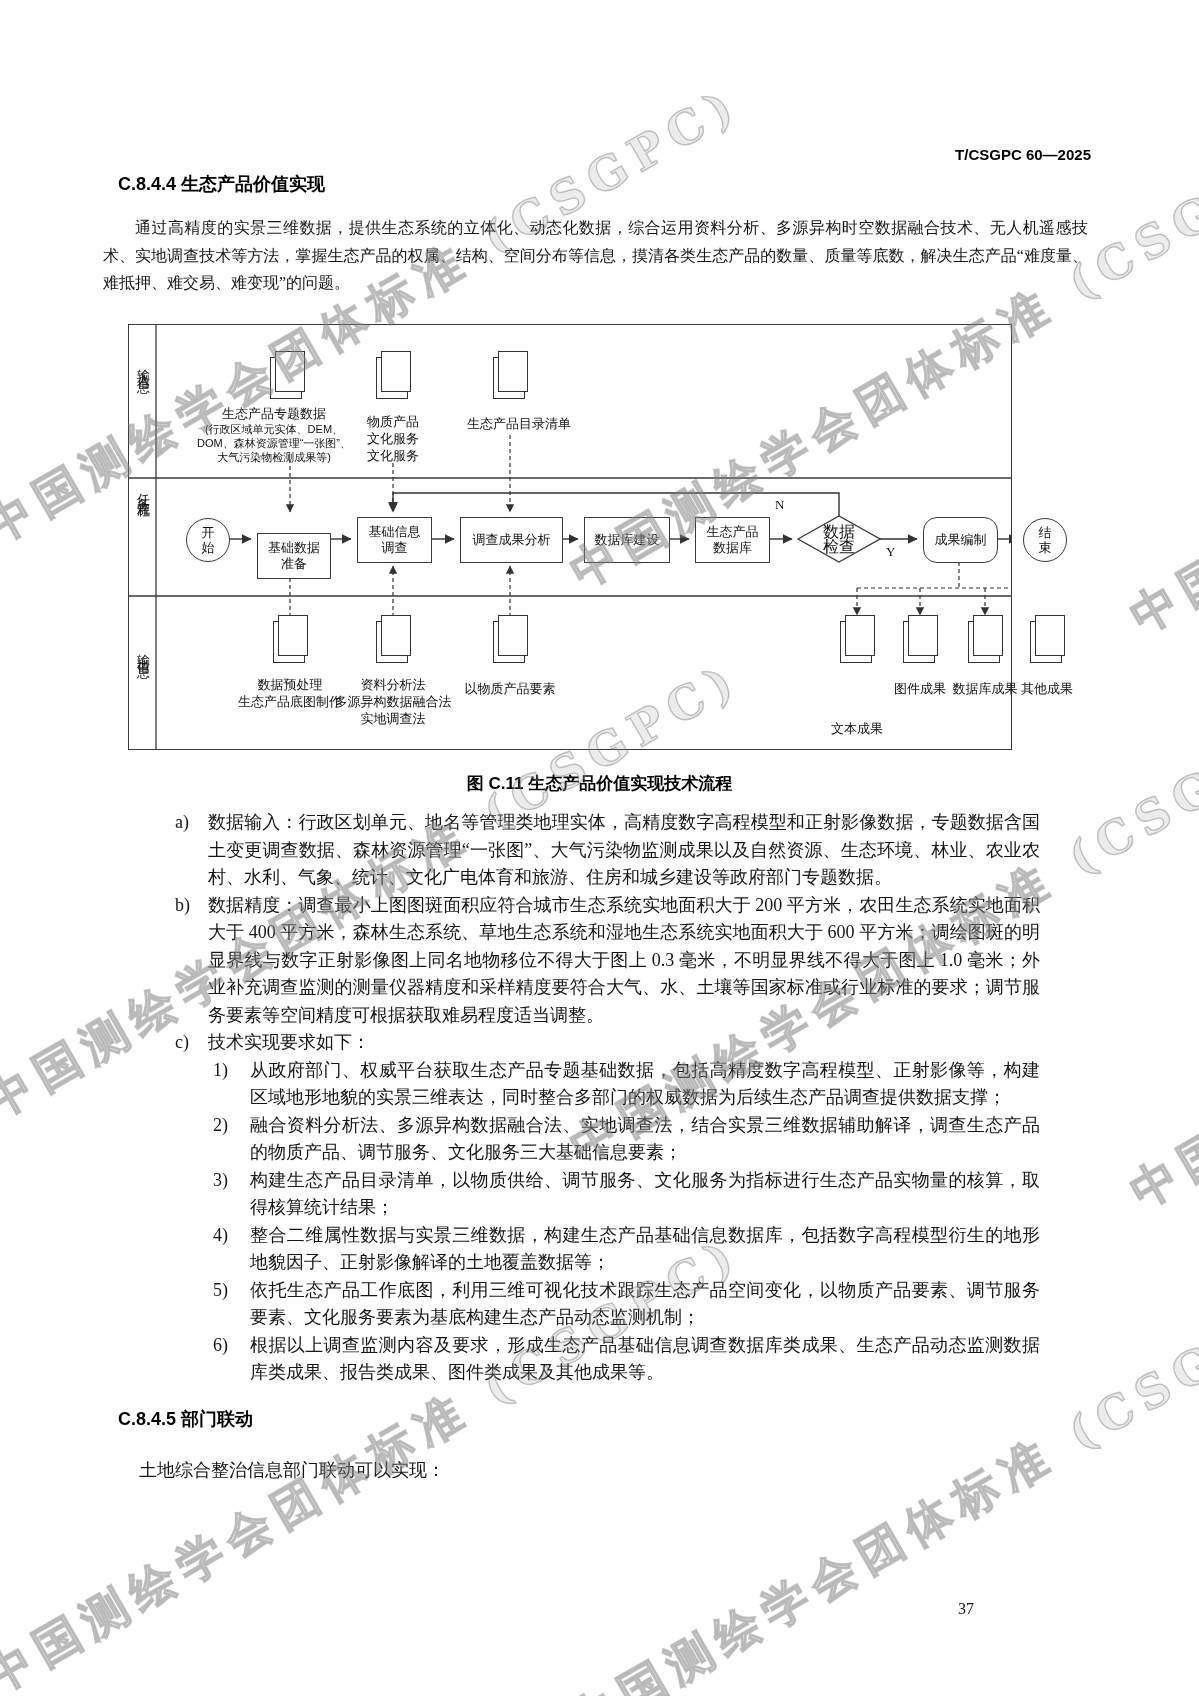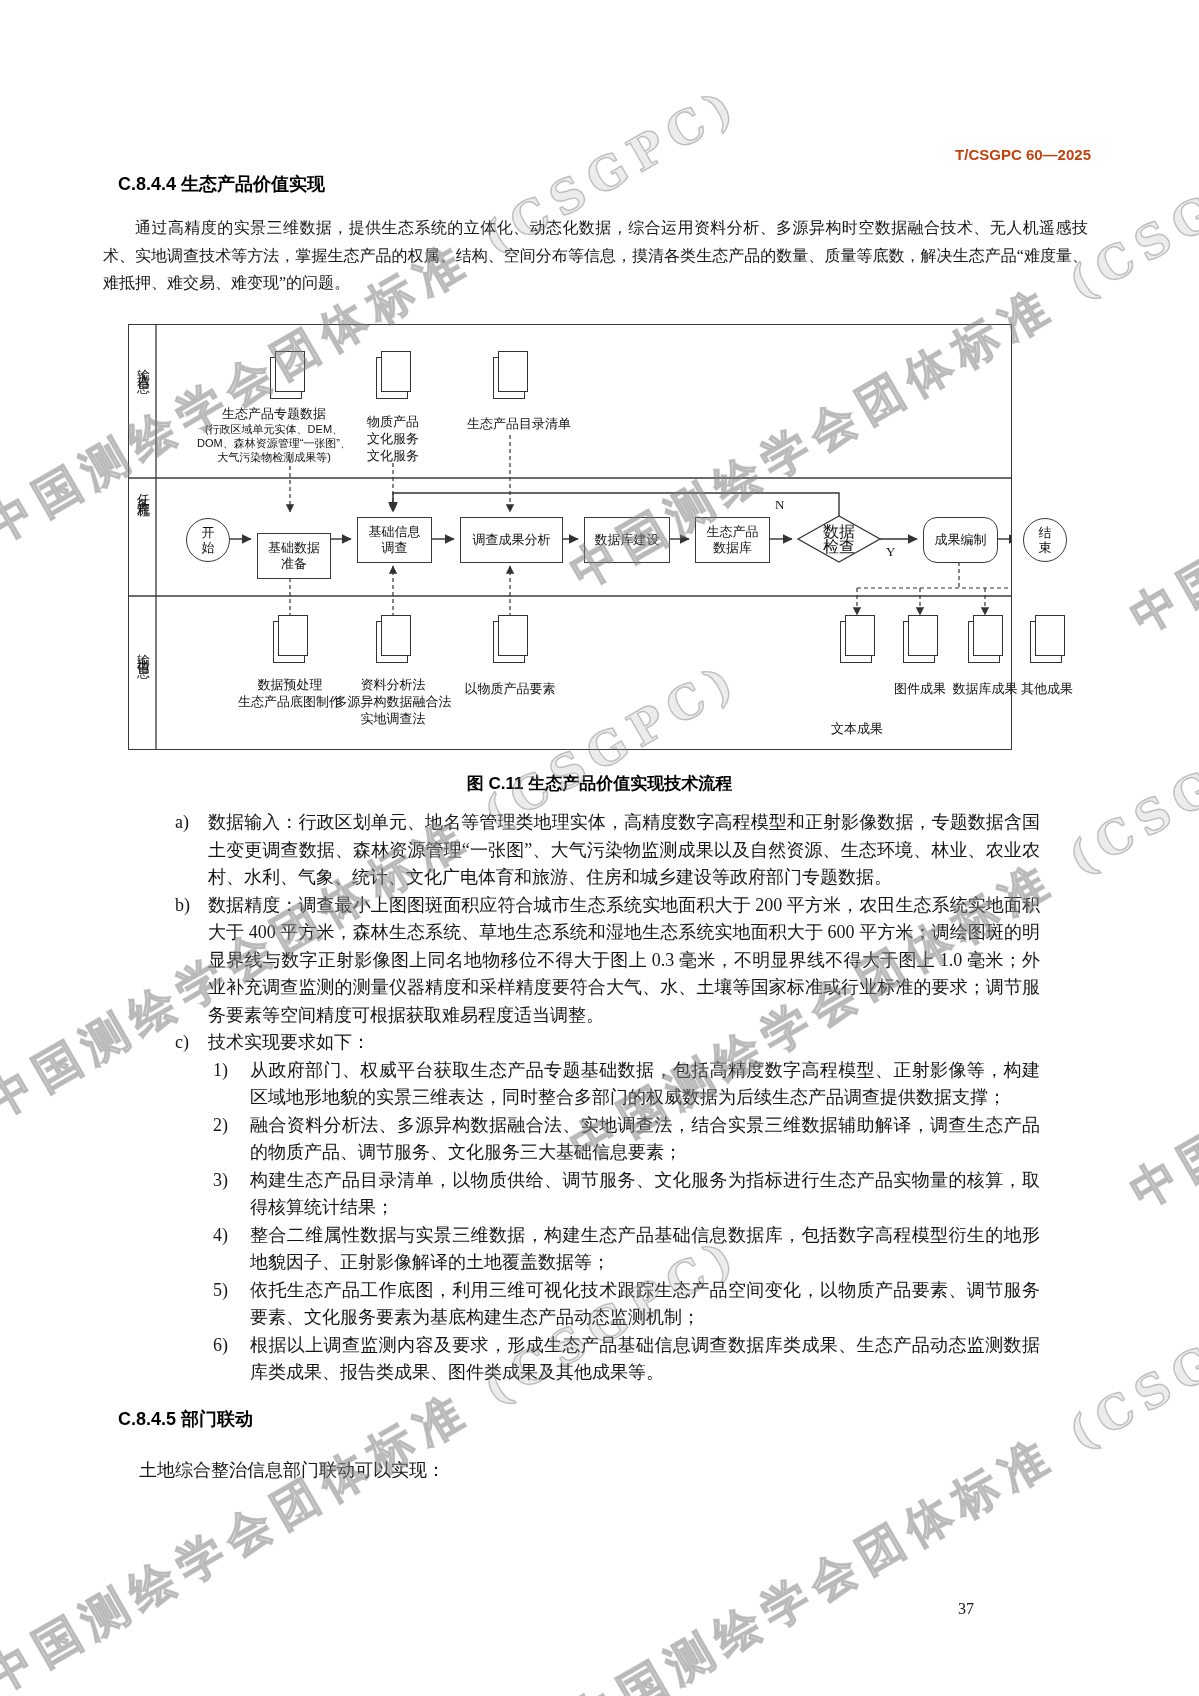--- a/index.html
+++ b/index.html
@@ -4,21 +4,21 @@
 <style>
   html,body{margin:0;padding:0;background:#e8e8e8;}
   .page{position:relative;width:1199px;height:1696px;background:#ffffff;overflow:hidden;
         font-family:"Liberation Serif","DejaVu Serif",serif;color:#161616;}
   
   .wm{position:absolute;white-space:nowrap;z-index:6;pointer-events:none;
       font-family:"DejaVu Serif",serif;font-weight:bold;font-size:46px;letter-spacing:9px;
       color:rgba(150,150,150,0.18);-webkit-text-stroke:1.4px rgba(125,125,125,0.45);
       transform:rotate(-30deg);transform-origin:0 50%;}
   
-  .hdr{position:absolute;top:145px;right:108px;font:600 15px/20px "Liberation Sans",sans-serif;color:#c2410c;}
+  .hdr{position:absolute;top:145px;right:108px;font:600 15px/20px "Liberation Sans",sans-serif;color:#000000;}
   .h1{position:absolute;left:118px;font:bold 18px/24px "Liberation Sans",sans-serif;color:#000;}
   .intro{position:absolute;left:103px;top:214px;width:985px;font-size:16px;line-height:27.5px;
          text-align:justify;text-indent:2em;}
   .pagenum{position:absolute;left:958px;top:1600px;font-size:16px;}
   
   .textcol{position:absolute;left:0;top:772px;width:1199px;}
   .caption{width:1199px;text-align:center;font:bold 17px/24px "Liberation Sans",sans-serif;color:#000;margin-bottom:13px;}
   .li{display:flex;font-size:18px;line-height:27.5px;}
   .li .lab{flex:0 0 33px;}
   .li .txt{flex:1;text-align:justify;}

